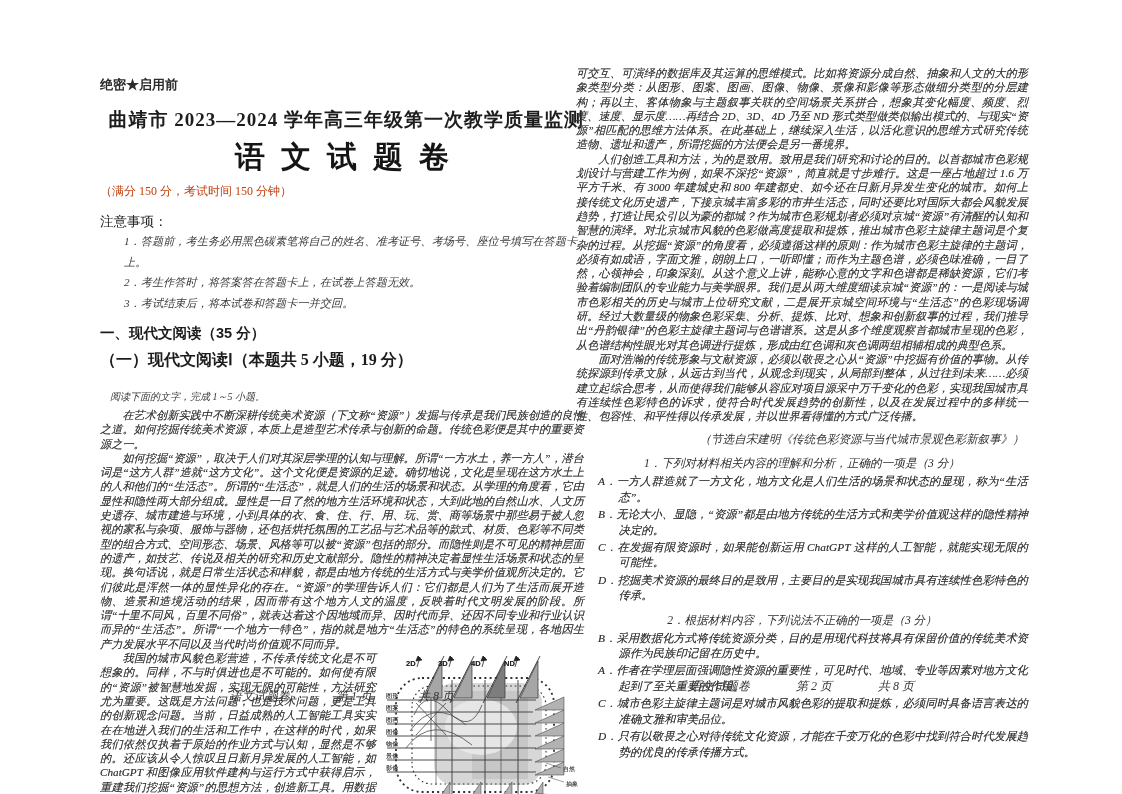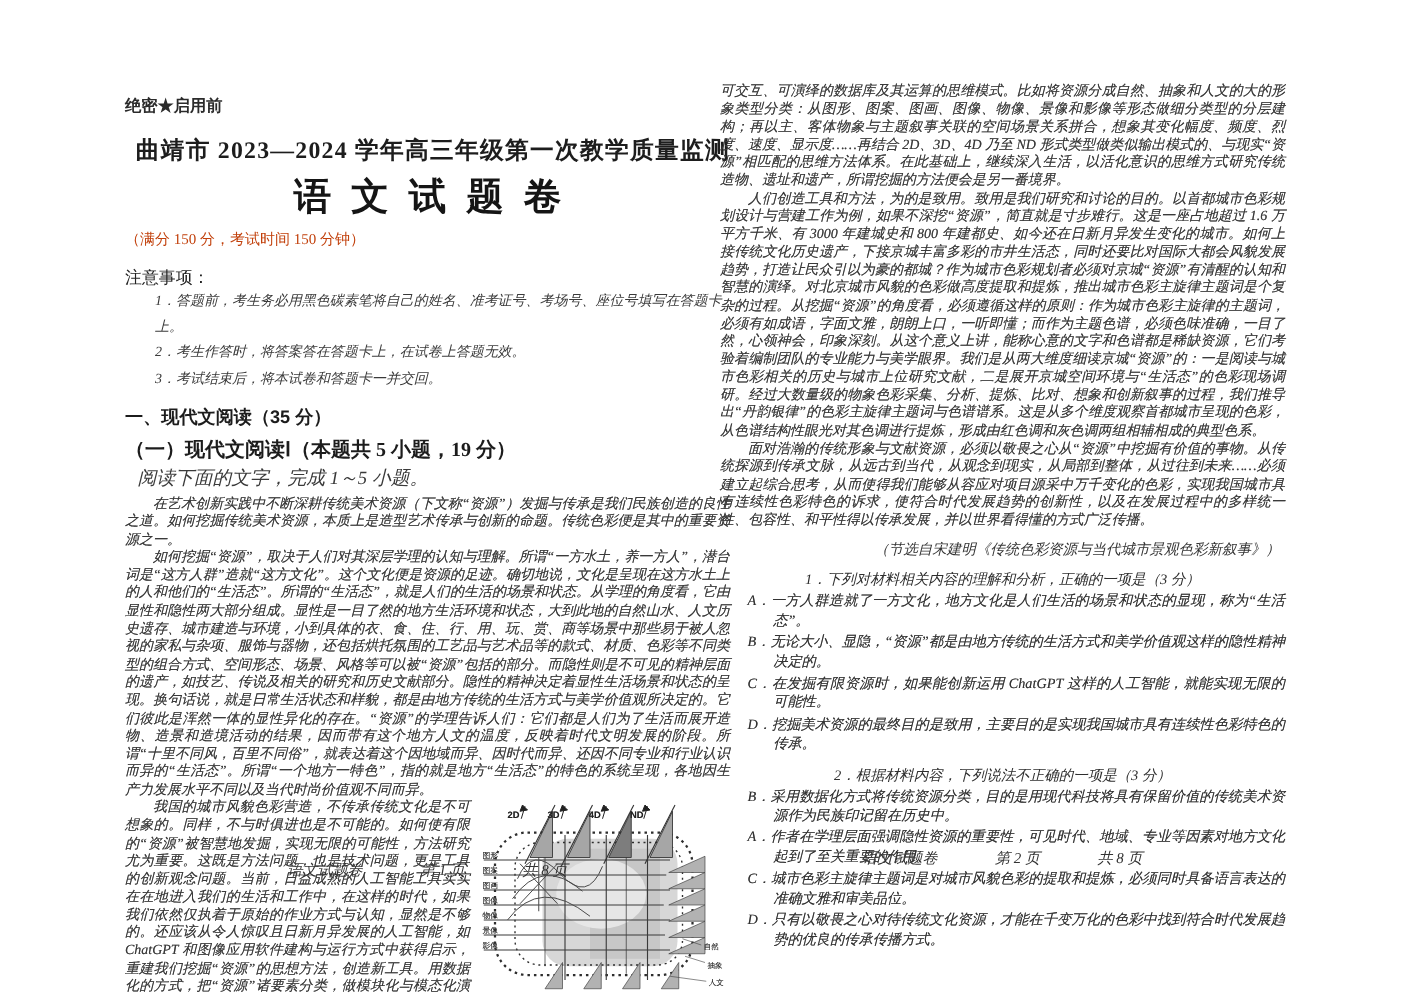--- a/index.html
+++ b/index.html
@@ -15,21 +15,21 @@
   .classification{font-size:13px;font-weight:bold;color:#2b2b2b;}
   .exam-title{text-align:right;font-size:19px;font-weight:bold;color:#1d1d1d;margin-top:13px;letter-spacing:1px;}
   .subject-title{text-align:center;font-size:30px;font-weight:bold;color:#151515;letter-spacing:16px;text-indent:16px;margin-top:4px;}
   .exam-info{text-align:left;font-size:12px;font-weight:normal;color:#c2410c;margin-top:5px;}
 
   .notice-h{font-size:13.5px;font-weight:normal;color:#222;margin-top:13px;}
   .notice-item{font-size:11.2px;line-height:20.5px;margin-left:24px;font-style:italic;color:#3a3a3a;}
 
   .sec-h1{font-size:14.5px;font-weight:bold;color:#1c1c1c;margin-top:11px;font-family:"Liberation Sans",sans-serif;}
   .sec-h2{font-size:16px;font-weight:bold;color:#1c1c1c;margin-top:7px;}
-  .read-instr{font-size:15px;font-style:italic;color:#3a3a3a;margin:2px 0 4px 10px;}
+  .read-instr{font-size:10px;font-style:italic;color:#3a3a3a;margin:19px 0 4px 10px;}
 
   .body-text{font-size:11.2px;line-height:14.3px;text-align:justify;color:#3a3a3a;font-style:italic;
              text-shadow:0 0 0.4px rgba(55,55,55,.65);}
   .para{margin:0;text-indent:2em;}
   .para.no-indent{text-indent:0;}
 
   .figure-float{float:right;width:200px;height:152px;margin:2px 0 2px 8px;}
   svg text{font-family:"Liberation Sans",sans-serif;font-style:normal;}
 
   .footer{position:absolute;left:0;right:0;display:flex;justify-content:center;gap:46px;

